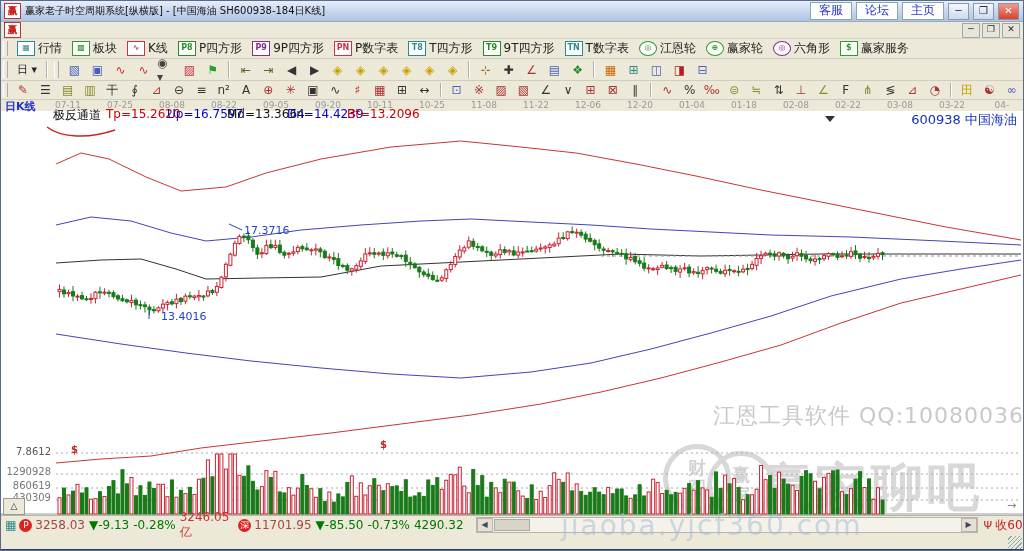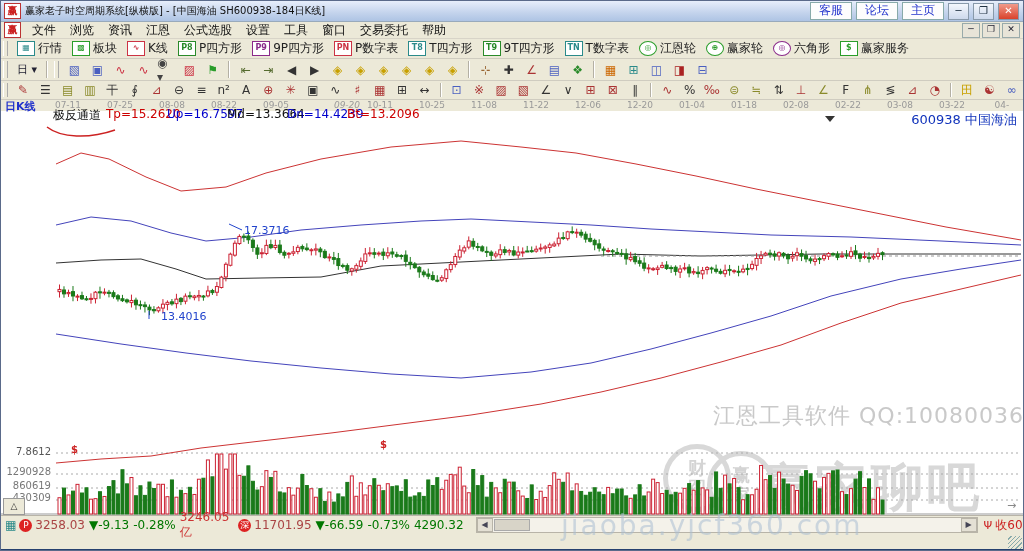--- a/index.html
+++ b/index.html
@@ -101,32 +101,20 @@
       <div class="hdr-btn">论坛</div>
       <div class="hdr-btn">主页</div>
       <div class="win-btn">─</div>
       <div class="win-btn">❐</div>
       <div class="win-btn close">✕</div>
     </div>
   </div>
 
   <div id="menubar">
     <div id="app-icon" style="position:static">赢</div>
-    <div id="menu-items" style="display:flex">
-        <div class="menu-item">文件</div>
-        <div class="menu-item">浏览</div>
-        <div class="menu-item">资讯</div>
-        <div class="menu-item">江恩</div>
-        <div class="menu-item">公式选股</div>
-        <div class="menu-item">设置</div>
-        <div class="menu-item">工具</div>
-        <div class="menu-item">窗口</div>
-        <div class="menu-item">交易委托</div>
-        <div class="menu-item">帮助</div>
-      </div>
     <div class="mdi">
       <div class="mdi-btn">─</div>
       <div class="mdi-btn">❐</div>
       <div class="mdi-btn">✕</div>
     </div>
   </div>
 
   <div id="toolbar1" class="toolbar">
       <div class="grip"></div>
       <div class="tb1-item">
@@ -269,21 +257,21 @@
       <div class="tb-btn" style="color: rgb(74, 95, 192);">∞</div>
     </div>
 
   <div id="panel-label">日K线</div>
   <div id="datestrip">
       <span class="datelabel" style="left: 67px;">07-11</span>
       <span class="datelabel" style="left: 119px;">07-25</span>
       <span class="datelabel" style="left: 171px;">08-08</span>
       <span class="datelabel" style="left: 223px;">08-22</span>
       <span class="datelabel" style="left: 275px;">09-05</span>
-      <span class="datelabel" style="left: 346px; font-style: italic;">09-20</span>
+      <span class="datelabel" style="left: 327px;">09-20</span>
       <span class="datelabel" style="left: 379px;">10-11</span>
       <span class="datelabel" style="left: 431px;">10-25</span>
       <span class="datelabel" style="left: 483px;">11-08</span>
       <span class="datelabel" style="left: 535px;">11-22</span>
       <span class="datelabel" style="left: 587px;">12-06</span>
       <span class="datelabel" style="left: 639px;">12-20</span>
       <span class="datelabel" style="left: 691px;">01-04</span>
       <span class="datelabel" style="left: 743px;">01-18</span>
       <span class="datelabel" style="left: 795px;">02-08</span>
       <span class="datelabel" style="left: 847px; text-align: right;">02-22</span>
@@ -899,21 +887,21 @@
 
   <div id="statusbar">
     <span id="sb-grid">▦</span>
     <span class="sb-icon">P</span>
     <span class="sb-val">3258.03</span>
     <span class="sb-chg">▼-9.13</span>
     <span class="sb-chg">-0.28%</span>
     <span class="sb-amt-red">3246.05亿</span>
     <span class="sb-icon">深</span>
     <span class="sb-val">11701.95</span>
-    <span class="sb-chg">▼-66.59</span>
+    <span class="sb-chg">▼-85.50</span>
     <span class="sb-chg">-0.73%</span>
     <span class="sb-amt-grn">4290.32</span>
     <div id="sb-scroll">
       <div class="sb-arrow">◀</div>
       <div id="sb-thumb"></div>
       <div id="sb-track-fill"></div>
       <div class="sb-arrow">▶</div>
     </div>
     <div id="sb-stream">
       <span id="antenna">Ψ</span>

